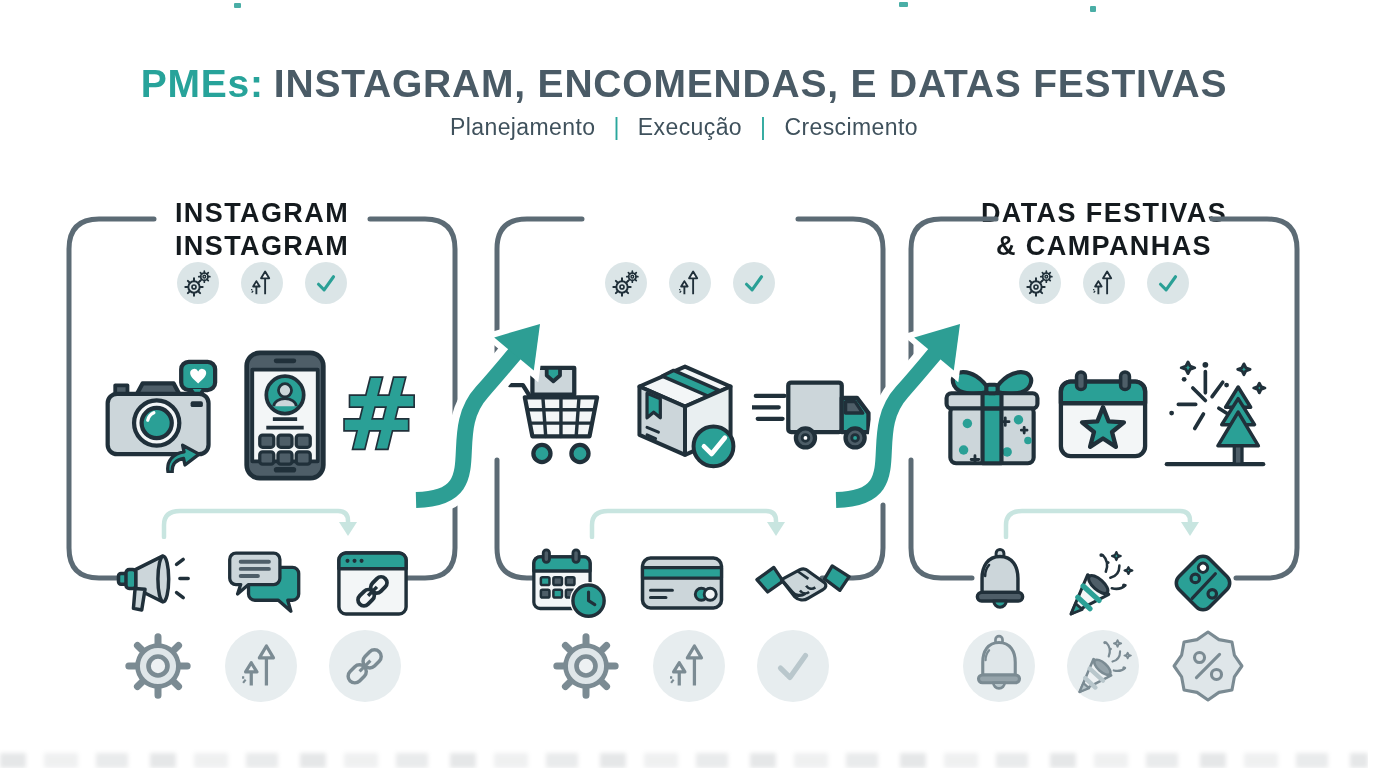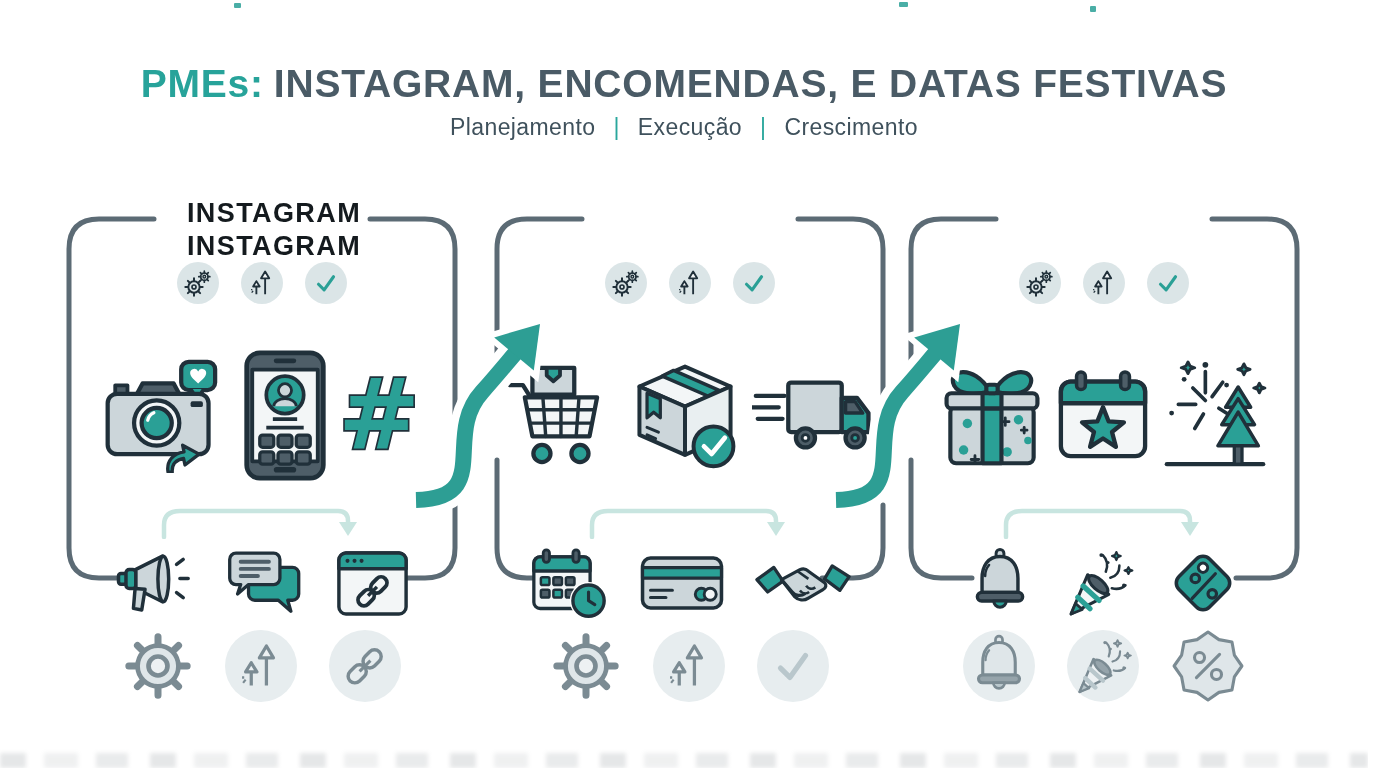--- a/index.html
+++ b/index.html
@@ -6,21 +6,21 @@
   .stage{position:relative;width:1368px;height:768px;background:#ffffff;overflow:hidden;
          font-family:"Liberation Sans",sans-serif;
          --ink:#20303a;--teal:#2aa096;--light:#ccd6da;--white:#f3f6f7;--slate:#4e5e68;}
   .title{position:absolute;top:62px;left:0;width:100%;text-align:center;
          font-size:39px;font-weight:700;letter-spacing:.8px;color:#4a5b66;white-space:nowrap;}
   .title .prefix{color:#27a39a;margin-right:10px;}
   .subtitle{position:absolute;top:114px;left:0;width:100%;text-align:center;
             font-size:23px;font-weight:500;color:#3f515c;letter-spacing:.4px;}
   .subtitle .sep{color:#2aa79d;margin:0 18px;font-weight:400;}
   .column{position:absolute;top:175px;width:392px;height:560px;}
-  .col-title{position:absolute;top:0;left:12px;width:100%;text-align:center;
+  .col-title{position:absolute;top:0;left:0;width:100%;text-align:center;
              font-size:27px;font-weight:600;letter-spacing:1.4px;color:#141a1e;line-height:1.2;}
   .frame{position:absolute;left:0;top:41px;pointer-events:none;z-index:1;}
   .row{position:absolute;left:0;width:100%;display:flex;justify-content:center;align-items:center;z-index:3;}
   .row-status{top:86px;gap:22px;height:44px;}
   .row-main{top:165px;height:150px;gap:8px;}
   .row-flow{top:368px;height:80px;gap:30px;}
   .row-result{top:452px;height:78px;gap:32px;}
   .icon{display:flex;align-items:center;justify-content:center;}
   .chip{background:#dbe5e7;border-radius:50%;}
   .chip.sz-trio{width:42px;height:42px;}
@@ -365,20 +365,22 @@
         <svg class="faint-arrow" width="216" height="36" viewBox="0 0 216 36">
           <path d="M10 34V22Q10 8 26 8H184Q194 8 194 18v2" fill="none" stroke="#c8e5e0" stroke-width="4.5" stroke-linecap="round"></path>
           <polygon points="185,19 203,19 194,33" fill="#c8e5e0"></polygon>
         </svg>
       </section>
       <section class="column" style="left: 908px;">
         <svg class="frame" width="392" height="368" viewBox="0 0 392 368">
           <path d="M 88 3 H 33 Q 3 3 3 33 V 164 M 3 244 V 332 Q 3 362 33 362 H 64 M 304 3 H 359 Q 389 3 389 33 V 332 Q 389 362 359 362 H 328" fill="none" stroke="#5c6b75" stroke-width="5" stroke-linecap="round"></path>
         </svg>
         <h2 class="col-title">
+          <div>DATAS FESTIVAS</div>
+          <div>&amp; CAMPANHAS</div>
         </h2>
         <div class="row row-status">
           <span class="icon chip sz-trio">
             <svg viewBox="0 0 48 48" width="32" height="32">
               <g fill="none" stroke="var(--ink)" stroke-width="3" stroke-linecap="round">
                 <circle cx="18" cy="30" r="8.5"></circle>
                 <circle cx="18" cy="30" r="3" stroke-width="2.5"></circle>
                 <path d="M27.5 30h3.5M24.7 36.7l2.5 2.5M18 39.5V43M11.3 36.7l-2.5 2.5M8.5 30H5M11.3 23.3l-2.5-2.5M18 20.5V17M24.7 23.3l2.5-2.5"></path>
                 <g stroke-width="2.6">
                   <circle cx="33.5" cy="14.5" r="5.5"></circle>

